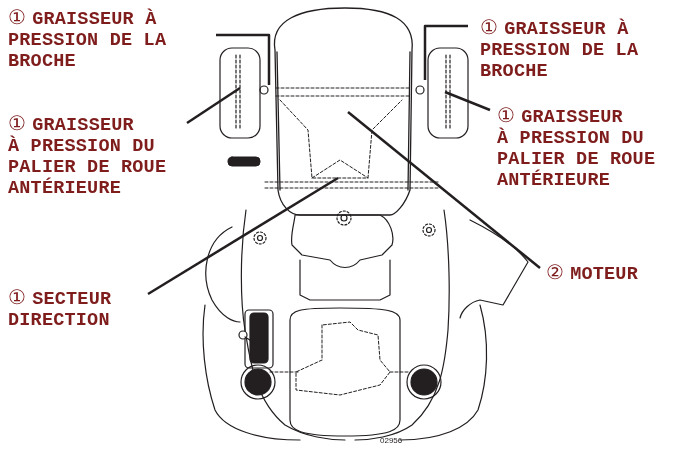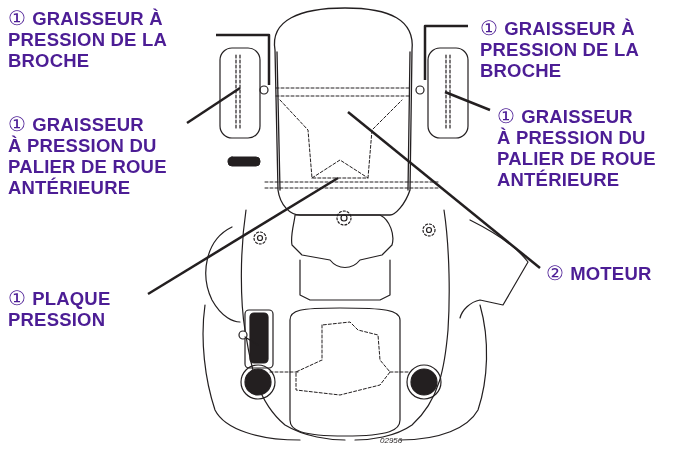--- a/index.html
+++ b/index.html
@@ -1,17 +1,17 @@
 <!DOCTYPE html>
 <html><head>
 <meta charset="utf-8">
 <style>
   html, body { margin:0; padding:0; background:#ffffff; }
   body { width:684px; height:451px; position:relative; overflow:hidden; font-family:"Liberation Sans", sans-serif; }
-  .label { position:absolute; font-family:Liberation Sans, sans-serif; font-weight:bold; font-size:18.5px; line-height:21px; color:#4c1d95; letter-spacing:0.2px; white-space:nowrap; }
+  .label { position:absolute; font-family:Liberation Mono, monospace; font-weight:bold; font-size:18.5px; line-height:21px; color:#7f1d1d; letter-spacing:0.2px; white-space:nowrap; }
   .label .num { font-weight:normal; font-size:20px; margin-right:6px; }
   .line { display:block; }
   svg#drawing { position:absolute; left:0; top:0; }
   .fignum { position:absolute; font-family:"Liberation Sans", sans-serif; font-size:8px; color:#231f20; }
 </style>
 </head>
 <body>
 
 <svg id="drawing" width="684" height="451" viewBox="0 0 684 451" xmlns="http://www.w3.org/2000/svg" fill="none" stroke="#231f20" stroke-linecap="round" stroke-linejoin="round">
 
@@ -110,21 +110,21 @@
 </div>
 
 <div class="label" style="left:497px; top:106px;">
   <span class="line"><span class="num">①</span><span>GRAISSEUR</span></span>
   <span class="line">À PRESSION DU</span>
   <span class="line">PALIER DE ROUE</span>
   <span class="line">ANTÉRIEURE</span>
 </div>
 
 <div class="label" style="left:8px; top:288px;">
-  <span class="line"><span class="num">①</span><span>PLAQUE</span></span>
-  <span class="line">PRESSION</span>
+  <span class="line"><span class="num">①</span><span>SECTEUR</span></span>
+  <span class="line">DIRECTION</span>
 </div>
 
 <div class="label" style="left:546px; top:263px;">
   <span class="line"><span class="num">②</span><span>MOTEUR</span></span>
 </div>
 
-<div class="fignum" style="left:380px; top:436px;font-style:italic;">02956</div>
+<div class="fignum" style="left:380px; top:436px;">02956</div>
 
 </body></html>

